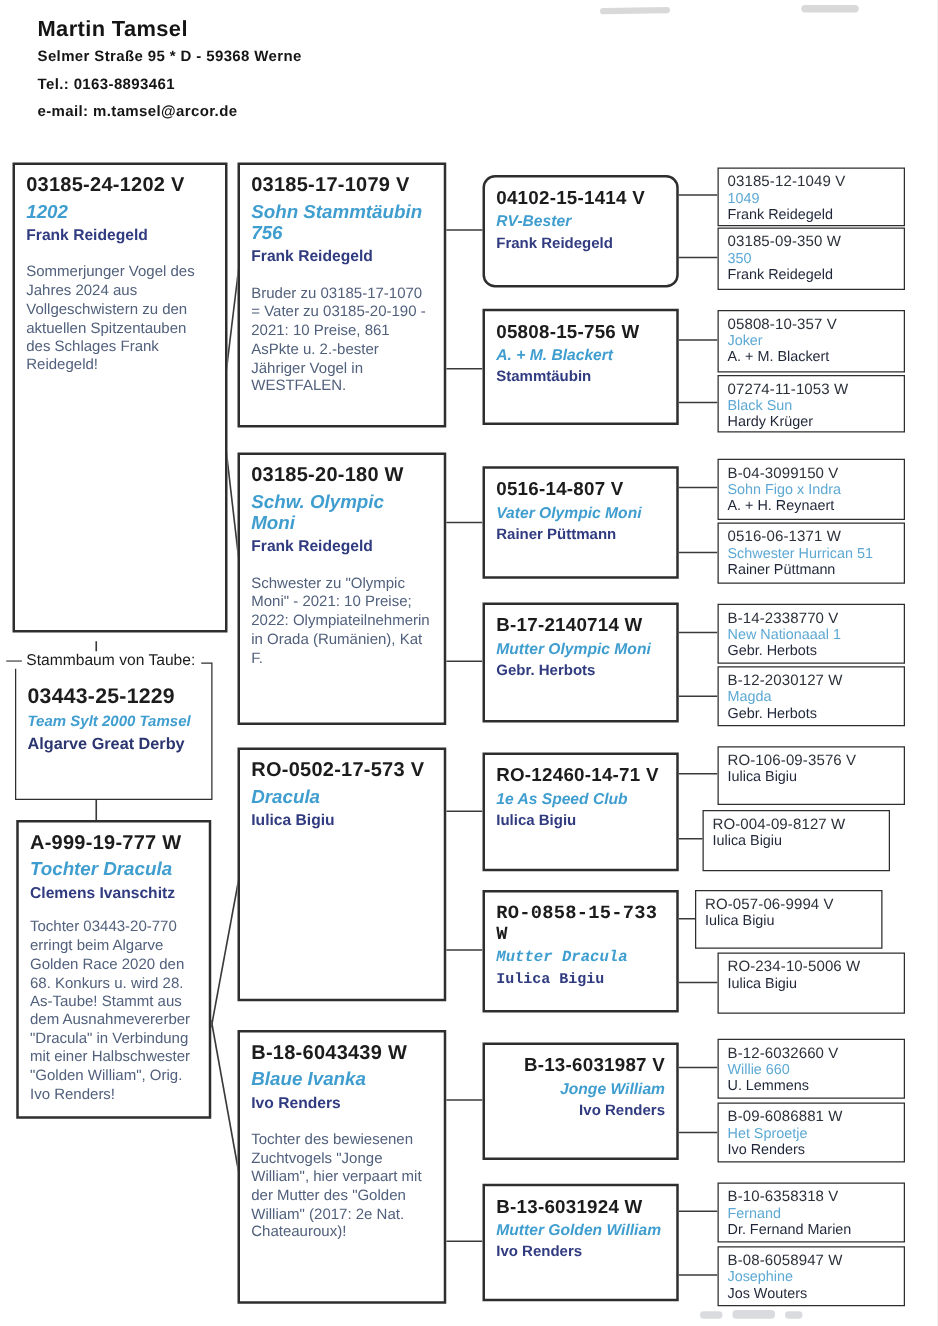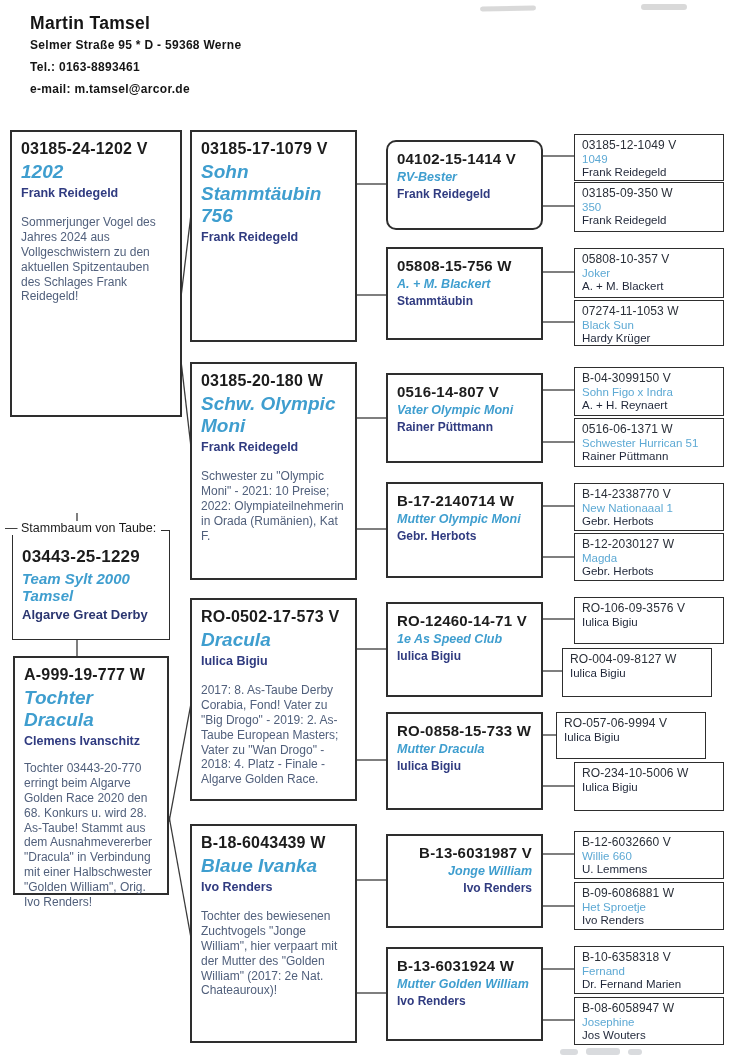--- a/index.html
+++ b/index.html
@@ -15,34 +15,34 @@
   .hdr .hname{font-size:17.5px;}
 
   svg.wires{position:absolute;left:0;top:0;z-index:0;}
 
   .pbox{
     position:absolute;background:#ffffff;border:2px solid #2e2e2e;
     box-sizing:border-box;z-index:1;padding:8px 9px;
   }
   .pbox.thin{border-width:1.5px;padding:3px 7px;}
   .ring{font-size:16px;font-weight:bold;color:#1c1c1c;letter-spacing:.2px;}
-  .bird-name{font-size:19px;font-weight:bold;font-style:italic;color:#3f9ecf;margin-top:3px;}
+  .bird-name{font-size:15px;font-weight:bold;font-style:italic;color:#3f9ecf;margin-top:3px;}
   .fancier{font-size:12.5px;font-weight:bold;color:#303b80;margin-top:3px;}
   .notes{font-size:12px;color:#51607c;margin-top:15px;line-height:1.24;}
 
   .g3 .ring{font-size:15px;}
   .g3 .bird-name{font-size:12.5px;}
   .g3 .fancier{font-size:12px;}
 
   .g4 .ring{font-size:12px;font-weight:400;color:#2a2f38;letter-spacing:.1px;}
   .g4 .bird-name{font-size:11.5px;font-weight:400;font-style:normal;color:#5da9d4;margin-top:1px;}
   .g4 .fancier{font-size:11.5px;font-weight:400;color:#1f2638;margin-top:1px;}
 
   .subject .ring{font-size:17px;}
-  .subject .bird-name{font-size:15px;}
+  .subject .bird-name{font-size:12px;}
   .subject .fancier{font-size:13px;color:#2b3670;}
 
   .tree-label{
     position:absolute;left:5px;top:521px;z-index:2;
     background:#fff;padding:0 5px 0 0;
     font-size:12.5px;color:#1c1c1c;
   }
   .artifact{position:absolute;background:#b9b9b9;border-radius:3px;opacity:.55;z-index:3;}
   .artifact.light{background:#cfd2d6;opacity:.8;}
 </style>
@@ -97,21 +97,21 @@
       <line x1="543" y1="671" x2="574" y2="671"></line>
       <line x1="543" y1="735" x2="574" y2="735"></line>
       <line x1="543" y1="786" x2="574" y2="786"></line>
       <line x1="543" y1="854" x2="574" y2="854"></line>
       <line x1="543" y1="906" x2="574" y2="906"></line>
       <line x1="543" y1="969" x2="574" y2="969"></line>
       <line x1="543" y1="1020" x2="574" y2="1020"></line>
     </g>
   </svg>
 
-  <div class="pbox" style="left:10px;top:130px;width:172px;height:287px;">
+  <div class="pbox" style="left:10px;top:130px;width:172px;height:376px;">
     <div class="ring">03185-24-1202 V</div>
     <div class="bird-name">1202</div>
     <div class="fancier">Frank Reidegeld</div>
     <div class="notes">Sommerjunger Vogel des Jahres 2024 aus Vollgeschwistern zu den aktuellen Spitzentauben des Schlages Frank Reidegeld!</div>
   </div>
 
   <div class="tree-label">— Stammbaum von Taube:</div>
   <div class="pbox subject thin" style="left:12px;top:530px;width:158px;height:110px;padding:16px 9px 8px 9px;">
     <div class="ring">03443-25-1229</div>
     <div class="bird-name">Team Sylt 2000 Tamsel</div>
@@ -122,32 +122,32 @@
     <div class="ring">A-999-19-777 W</div>
     <div class="bird-name">Tochter Dracula</div>
     <div class="fancier">Clemens Ivanschitz</div>
     <div class="notes" style="margin-top:13px;">Tochter 03443-20-770 erringt beim Algarve Golden Race 2020 den 68. Konkurs u. wird 28. As-Taube! Stammt aus dem Ausnahmevererber "Dracula" in Verbindung mit einer Halbschwester "Golden William", Orig. Ivo Renders!</div>
   </div>
 
   <div class="pbox" style="left:190px;top:130px;width:167px;height:212px;">
     <div class="ring">03185-17-1079 V</div>
     <div class="bird-name">Sohn Stammtäubin 756</div>
     <div class="fancier">Frank Reidegeld</div>
+    <div class="notes">Bruder zu 03185-17-1070 = Vater zu 03185-20-190 - 2021: 10 Preise, 861 AsPkte u. 2.-bester Jähriger Vogel in WESTFALEN.</div>
   </div>
   <div class="pbox" style="left:190px;top:362px;width:167px;height:218px;">
     <div class="ring">03185-20-180 W</div>
     <div class="bird-name">Schw. Olympic Moni</div>
     <div class="fancier">Frank Reidegeld</div>
     <div class="notes">Schwester zu "Olympic Moni" - 2021: 10 Preise; 2022: Olympiateilnehmerin in Orada (Rumänien), Kat F.</div>
   </div>
   <div class="pbox" style="left:190px;top:598px;width:167px;height:203px;">
     <div class="ring">RO-0502-17-573 V</div>
     <div class="bird-name">Dracula</div>
     <div class="fancier">Iulica Bigiu</div>
-    <div class="notes">2017: 8. As-Taube Derby Corabia, Fond! Vater zu "Big Drogo" - 2019: 2. As-Taube European Masters; Vater zu "Wan Drogo" - 2018: 4. Platz - Finale - Algarve Golden Race.</div>
   </div>
   <div class="pbox" style="left:190px;top:824px;width:167px;height:219px;">
     <div class="ring">B-18-6043439 W</div>
     <div class="bird-name">Blaue Ivanka</div>
     <div class="fancier">Ivo Renders</div>
     <div class="notes">Tochter des bewiesenen Zuchtvogels "Jonge William", hier verpaart mit der Mutter des "Golden William" (2017: 2e Nat. Chateauroux)!</div>
   </div>
 
   <div class="pbox g3" style="left:386px;top:140px;width:157px;height:90px;border-radius:10px;">
     <div class="ring">04102-15-1414 V</div>
@@ -167,21 +167,21 @@
   <div class="pbox g3" style="left:386px;top:482px;width:157px;height:96px;">
     <div class="ring">B-17-2140714 W</div>
     <div class="bird-name">Mutter Olympic Moni</div>
     <div class="fancier">Gebr. Herbots</div>
   </div>
   <div class="pbox g3" style="left:386px;top:602px;width:157px;height:95px;">
     <div class="ring">RO-12460-14-71 V</div>
     <div class="bird-name">1e As Speed Club</div>
     <div class="fancier">Iulica Bigiu</div>
   </div>
-  <div class="pbox g3" style="left:386px;top:712px;width:157px;height:98px;">
+  <div class="pbox g3" style="left:386px;top:712px;width:157px;height:98px;font-family:Liberation Mono, monospace;">
     <div class="ring">RO-0858-15-733 W</div>
     <div class="bird-name">Mutter Dracula</div>
     <div class="fancier">Iulica Bigiu</div>
   </div>
   <div class="pbox g3" style="left:386px;top:834px;width:157px;height:94px;text-align:right;">
     <div class="ring">B-13-6031987 V</div>
     <div class="bird-name">Jonge William</div>
     <div class="fancier">Ivo Renders</div>
   </div>
   <div class="pbox g3" style="left:386px;top:947px;width:157px;height:94px;">

